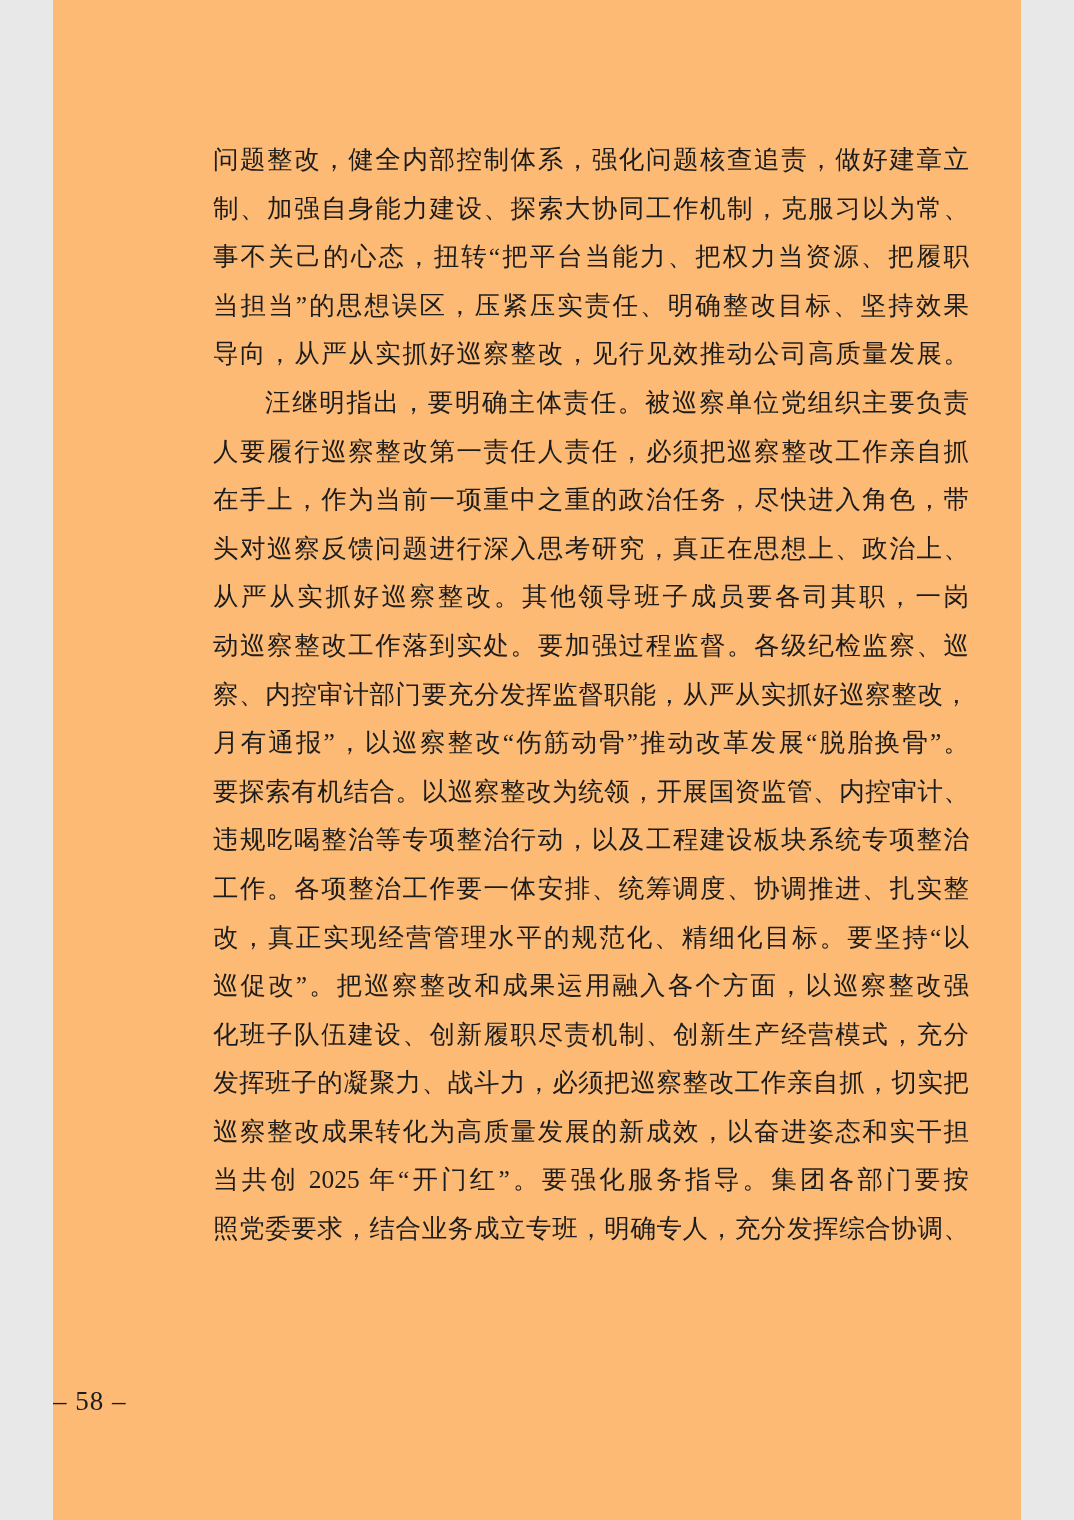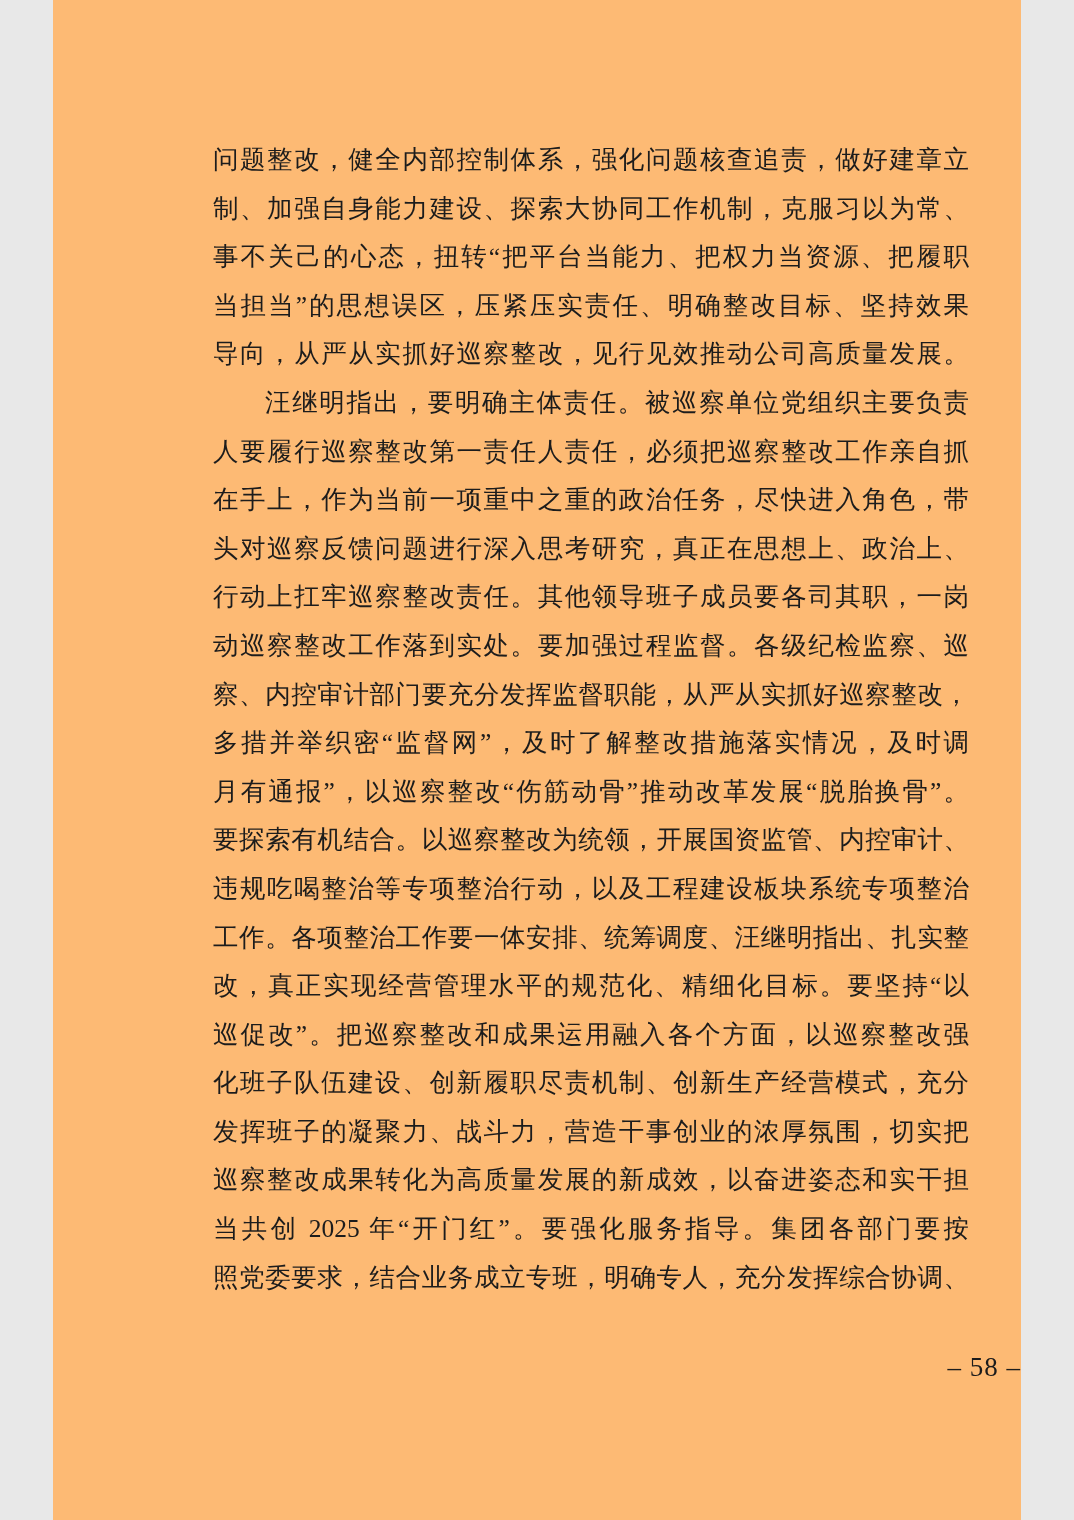--- a/index.html
+++ b/index.html
@@ -32,52 +32,51 @@
     -moz-text-align-last: justify;
     overflow: hidden;
     white-space: normal;
   }
   .line.indent {
     text-indent: 52px;
   }
   .footer {
     position: absolute;
     left: 0;
-    top: 1352px;
+    top: 1386px;
     width: 100%;
-    text-align: right;
+    text-align: left;
     font-size: 27px;
     color: #1c1c1c;
     letter-spacing: 1px;
   }
 </style>
 </head>
 <body>
 
 <div class="page">
   <div class="text-block" id="text-block">
       <div class="line">问题整改，健全内部控制体系，强化问题核查追责，做好建章立</div>
       <div class="line">制、加强自身能力建设、探索大协同工作机制，克服习以为常、</div>
       <div class="line">事不关己的心态，扭转“把平台当能力、把权力当资源、把履职</div>
       <div class="line">当担当”的思想误区，压紧压实责任、明确整改目标、坚持效果</div>
       <div class="line">导向，从严从实抓好巡察整改，见行见效推动公司高质量发展。</div>
       <div class="line indent">汪继明指出，要明确主体责任。被巡察单位党组织主要负责</div>
       <div class="line">人要履行巡察整改第一责任人责任，必须把巡察整改工作亲自抓</div>
       <div class="line">在手上，作为当前一项重中之重的政治任务，尽快进入角色，带</div>
       <div class="line">头对巡察反馈问题进行深入思考研究，真正在思想上、政治上、</div>
-      <div class="line">行动上扛牢巡察整改责任。其他领导班子成员要各司其职，一岗</div>
+      <div class="line">从严从实抓好巡察整改。其他领导班子成员要各司其职，一岗</div>
       <div class="line">动巡察整改工作落到实处。要加强过程监督。各级纪检监察、巡</div>
       <div class="line">察、内控审计部门要充分发挥监督职能，从严从实抓好巡察整改，</div>
-      <div class="line">多措并举织密“监督网”，及时了解整改措施落实情况，及时调</div>
       <div class="line">月有通报”，以巡察整改“伤筋动骨”推动改革发展“脱胎换骨”。</div>
       <div class="line">要探索有机结合。以巡察整改为统领，开展国资监管、内控审计、</div>
       <div class="line">违规吃喝整治等专项整治行动，以及工程建设板块系统专项整治</div>
-      <div class="line">工作。各项整治工作要一体安排、统筹调度、汪继明指出、扎实整</div>
+      <div class="line">工作。各项整治工作要一体安排、统筹调度、协调推进、扎实整</div>
       <div class="line">改，真正实现经营管理水平的规范化、精细化目标。要坚持“以</div>
       <div class="line">巡促改”。把巡察整改和成果运用融入各个方面，以巡察整改强</div>
       <div class="line">化班子队伍建设、创新履职尽责机制、创新生产经营模式，充分</div>
-      <div class="line">发挥班子的凝聚力、战斗力，营造干事创业的浓厚氛围，切实把</div>
+      <div class="line">发挥班子的凝聚力、战斗力，必须把巡察整改工作亲自抓，切实把</div>
       <div class="line">巡察整改成果转化为高质量发展的新成效，以奋进姿态和实干担</div>
       <div class="line">当共创 2025 年“开门红”。要强化服务指导。集团各部门要按</div>
       <div class="line">照党委要求，结合业务成立专班，明确专人，充分发挥综合协调、</div>
     </div>
   <div class="footer">– 58 –</div>
 </div>
 
 </body></html>

